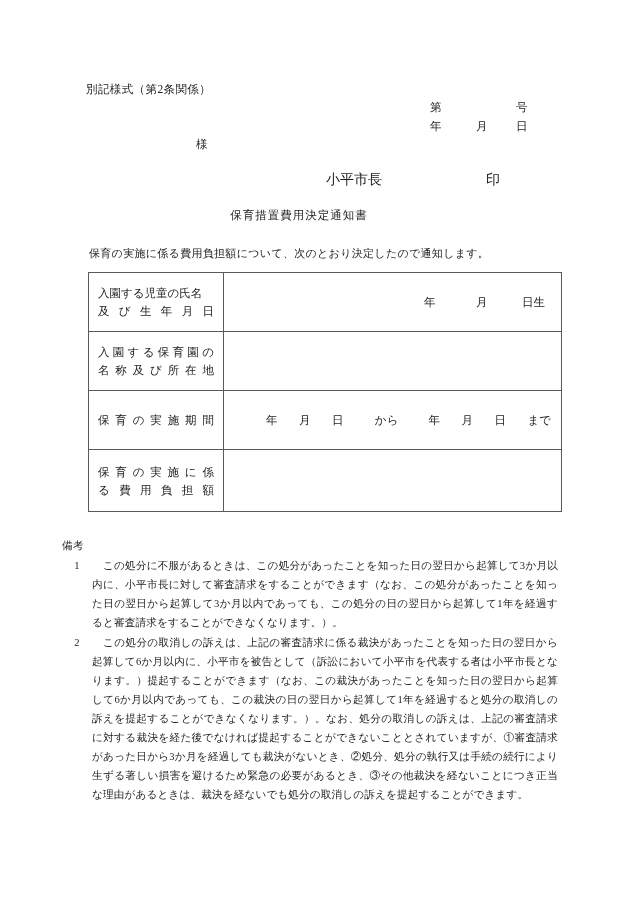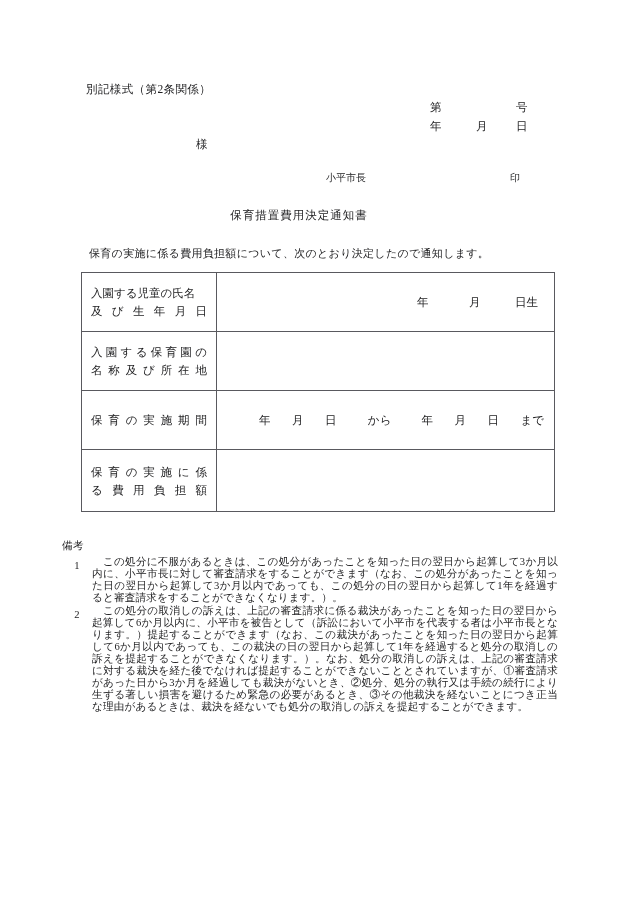--- a/index.html
+++ b/index.html
@@ -53,24 +53,23 @@
     position: absolute;
     left: 196px;
     top: 137px;
     font-size: 11.5px;
   }
   .issuer-row {
     position: absolute;
     left: 326px;
     top: 171px;
     width: 230px;
-    font-size: 10px;
-    display: flex;
-    white-space: nowrap;
-    gap: 24px;
+    font-size: 14px;
+    display: flex;
+    white-space: nowrap;
   }
   .issuer-row .issuer-name { width: 160px; }
 
   .doc-title {
     position: absolute;
     left: 0;
     top: 208px;
     width: 598px;
     text-align: center;
     font-size: 11.5px;
@@ -81,21 +80,21 @@
     left: 89px;
     top: 246px;
     font-size: 11px;
     letter-spacing: .3px;
     white-space: nowrap;
   }
 
   
   .form-table {
     position: absolute;
-    left: 81px;
+    left: 88px;
     top: 272px;
     width: 474px;
     border-collapse: collapse;
     table-layout: fixed;
     font-size: 11.5px;
   }
   .form-table td {
     border: 1px solid #59595e;
     padding: 0;
     vertical-align: middle;
@@ -160,21 +159,21 @@
   }
   .note-num {
     width: 30px;
     flex: 0 0 30px;
     text-align: center;
     line-height: 19px;
     font-size: 10.6px;
   }
   .note-body {
     flex: 1 1 auto;
-    line-height: 12px;
+    line-height: 19px;
     text-align: justify;
     text-justify: inter-character;
     letter-spacing: .15px;
     text-indent: 11px;
   }
 </style>
 </head>
 <body>
 
 <div class="page">

